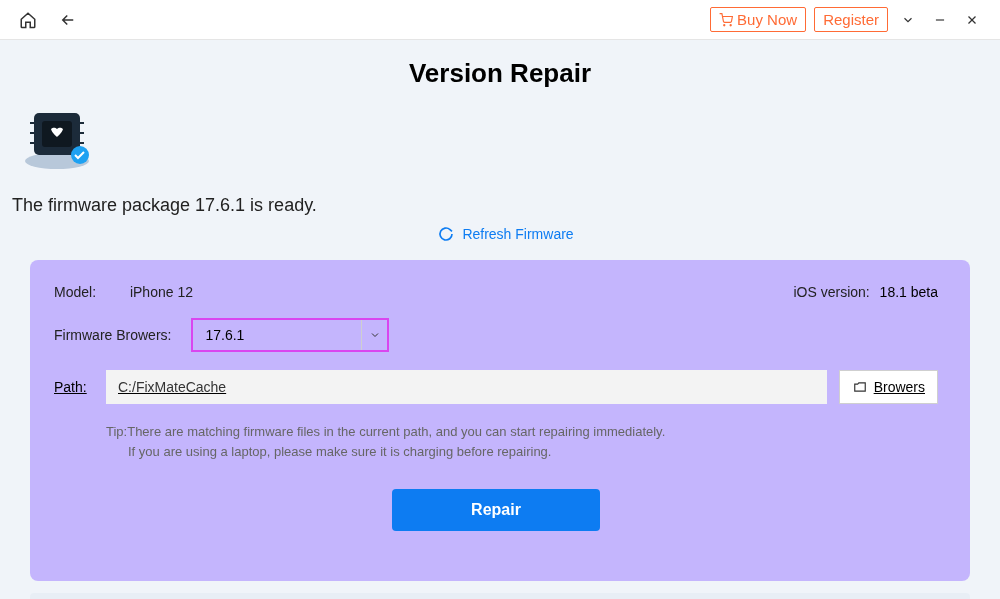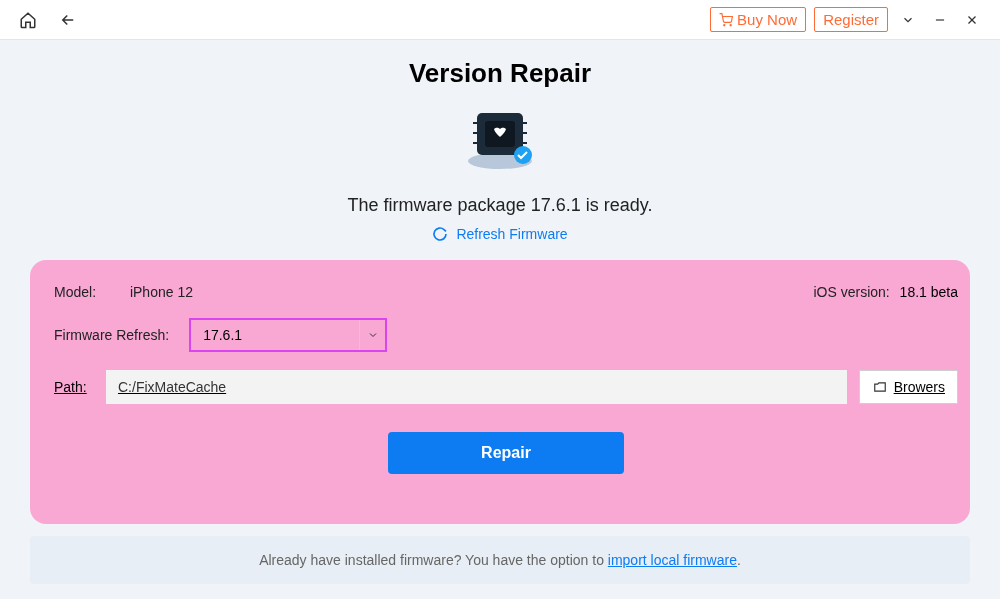--- a/index.html
+++ b/index.html
@@ -6,46 +6,46 @@
     body { font-family: -apple-system, BlinkMacSystemFont, "Segoe UI", Arial, sans-serif; background: #f0f4f9; width: 1000px; height: 599px; overflow: hidden; }
     
     .topbar { background: #fff; height: 40px; display: flex; align-items: center; justify-content: space-between; padding: 0 16px; border-bottom: 1px solid #e5e5e5; }
     .topbar-left { display: flex; gap: 16px; align-items: center; }
     .topbar-right { display: flex; gap: 8px; align-items: center; }
     .icon-btn { display: flex; align-items: center; justify-content: center; cursor: pointer; width: 24px; height: 24px; background: none; border: none; }
     .outlined-btn { border: 1px solid #ff6b35; color: #ff6b35; padding: 3px 8px; font-size: 15px; cursor: pointer; background: #fff; border-radius: 2px; display: flex; align-items: center; gap: 4px; }
     
     .page-title { text-align: center; font-size: 26px; font-weight: 700; margin-top: 18px; color: #000; }
     
-    .hero { text-align: center; margin-top: 14px; }
+    .hero { margin-top: 14px; margin-left: 12px; }
     .chip-art { display: inline-block; position: relative; width: 90px; height: 70px; }
     .firmware-status { font-size: 18px; color: #222; margin-top: 18px; }
     .refresh-row { display: flex; align-items: center; justify-content: center; gap: 8px; margin-top: 10px; }
     .refresh-link { color: #0d7cf2; font-size: 14px; cursor: pointer; }
     
-    .card { background: #f9a8d4; margin: 18px 30px 0 30px; border-radius: 16px; padding: 24px 12px 34px 24px; }
+    .card { background: #c4b5fd; margin: 18px 30px 0 30px; border-radius: 8px; padding: 24px 32px 34px 24px; }
     .row { display: flex; align-items: center; font-size: 14px; }
     .row + .row { margin-top: 18px; }
     .row1 { justify-content: space-between; }
     .label { color: #222; }
     .value { color: #222; margin-left: 30px; }
     
     .select { display: flex; border: 2px solid #d946ef; height: 34px; width: 198px; margin-left: 20px; }
     .select-value { flex: 1; display: flex; align-items: center; padding-left: 12px; font-size: 14px; }
     .select-caret { width: 26px; border-left: 1px solid #cfcfcf; display: flex; align-items: center; justify-content: center; }
     
     .path-row { display: flex; gap: 12px; margin-top: 18px; align-items: center; text-decoration: underline; }
     .path-label { font-size: 14px; width: 40px; }
     .path-input { flex: 1; background: #f3f3f3; height: 34px; display: flex; align-items: center; padding-left: 12px; font-size: 14px; color: #333; }
     .browse-btn { border: 1px solid #cfcfcf; background: #fff; height: 34px; padding: 0 12px; display: flex; align-items: center; gap: 6px; font-size: 14px; cursor: pointer; }
     
     .tip-block { margin-top: 18px; margin-left: 52px; font-size: 13px; color: #666; line-height: 1.5; }
     .tip-prefix { color: #666; }
     
-    .repair-btn { display: block; margin: 28px auto 16px auto; background: #0d7cf2; color: #fff; border: none; width: 236px; height: 42px; font-size: 16px; font-weight: 600; border-radius: 4px; cursor: pointer; }
+    .repair-btn { display: block; margin: 28px auto 16px auto; background: #0d7cf2; color: #fff; border: none; width: 208px; height: 42px; font-size: 16px; font-weight: 600; border-radius: 4px; cursor: pointer; }
     
     .footer { background: #e8eef5; margin: 12px 30px 0 30px; padding: 16px; text-align: center; font-size: 14px; color: #666; border-radius: 4px; }
     .footer a { color: #0d7cf2; text-decoration: underline; cursor: pointer; }
   </style>
 </head>
 <body>
 
 <div class="topbar">
   <div class="topbar-left">
     <button class="icon-btn">
@@ -124,21 +124,21 @@
       <span class="label">Model:</span>
       <span class="value">iPhone 12</span>
     </div>
     <div>
       <span class="label">iOS version:</span>
       <span style="margin-left:6px">18.1 beta</span>
     </div>
   </div>
 
   <div class="row">
-    <span class="label">Firmware Refresh:</span>
+    <span class="label">Firmware Browers:</span>
     <div class="select">
       <div class="select-value">17.6.1</div>
       <div class="select-caret">
         <svg width="12" height="12" viewBox="0 0 24 24" fill="none" stroke="#333" stroke-width="2">
             <path d="M6 9l6 6 6-6"></path>
           </svg>
       </div>
     </div>
   </div>
 
@@ -148,20 +148,24 @@
       <span>C:/FixMateCache</span>
     </div>
     <button class="browse-btn">
       <svg width="16" height="14" viewBox="0 0 24 24" fill="none" stroke="#333" stroke-width="2">
           <path d="M3 7h5l2-2h11v14H3z"></path>
         </svg>
       <span>Browers</span>
     </button>
   </div>
 
+  <div class="tip-block">
+    <span class="tip-prefix">Tip:</span><span>There are matching firmware files in the current path, and you can start repairing immediately.</span><br>
+    <span style="margin-left:22px; display:inline-block">If you are using a laptop, please make sure it is charging before repairing.</span>
+  </div>
 
   <button class="repair-btn">
     <span>Repair</span>
   </button>
 </div>
 
 <div class="footer">
   <span>Already have installed firmware? You have the option to </span><a>import local firmware</a><span>.</span>
 </div>
 

